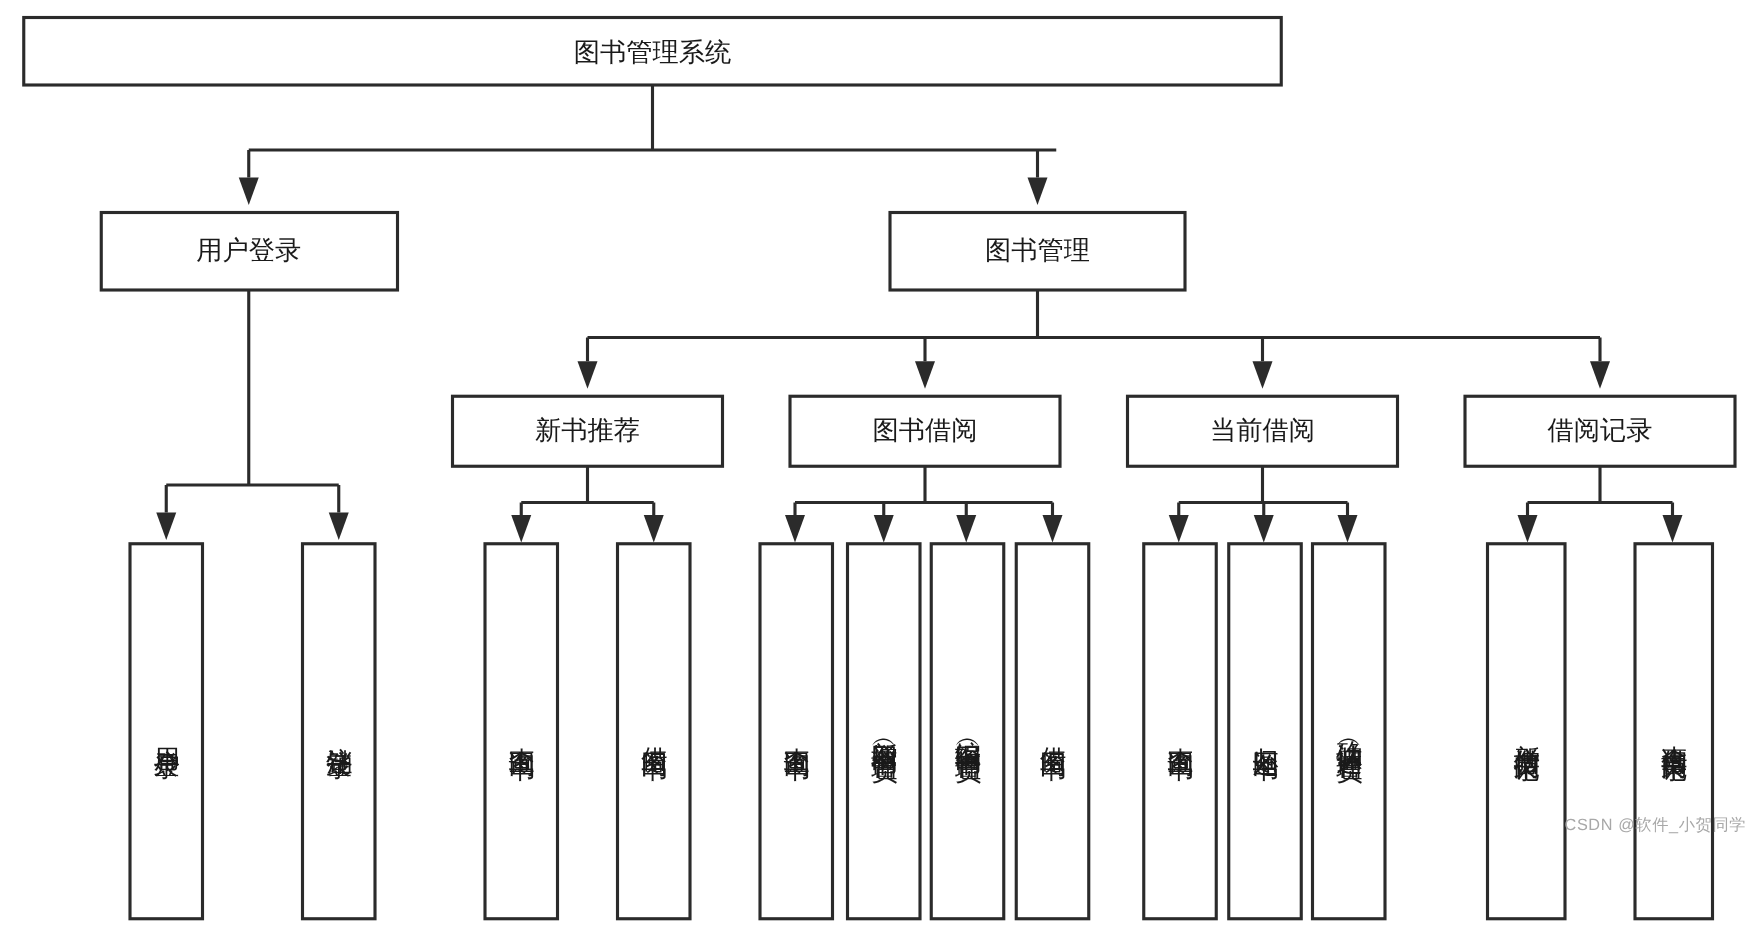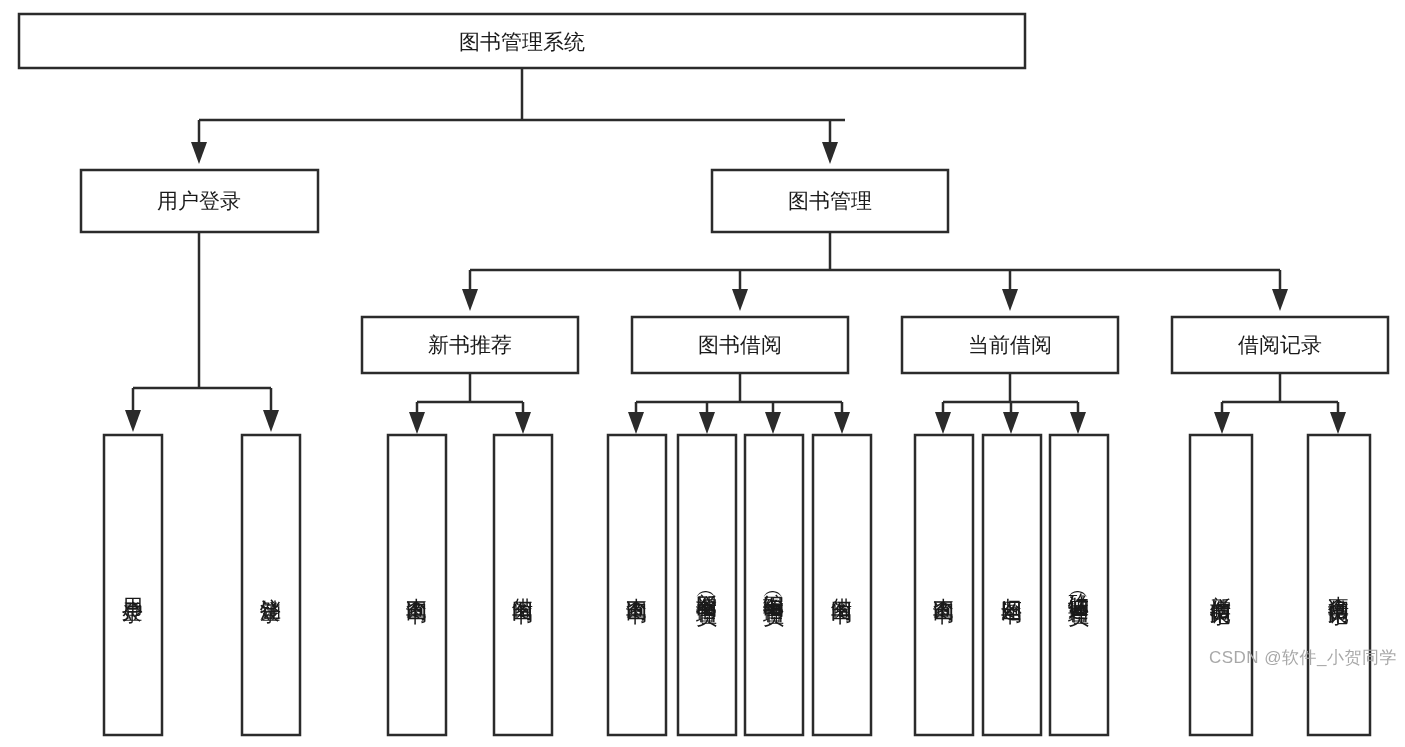--- a/index.html
+++ b/index.html
@@ -68,21 +68,21 @@
     display: flex;
     align-items: center;
     justify-content: center;
     pointer-events: none;
   }
   .watermark {
     position: absolute;
     right: 8px;
     bottom: 6px;
     font-family: "Liberation Sans", "DejaVu Sans", sans-serif;
-    font-size: 17px;
+    font-size: 13px;
     color: #a8a8a8;
     white-space: nowrap;
     letter-spacing: 0.5px;
   }
 </style>
 </head>
 <body>
 
 <div id="diagram-root">
 

